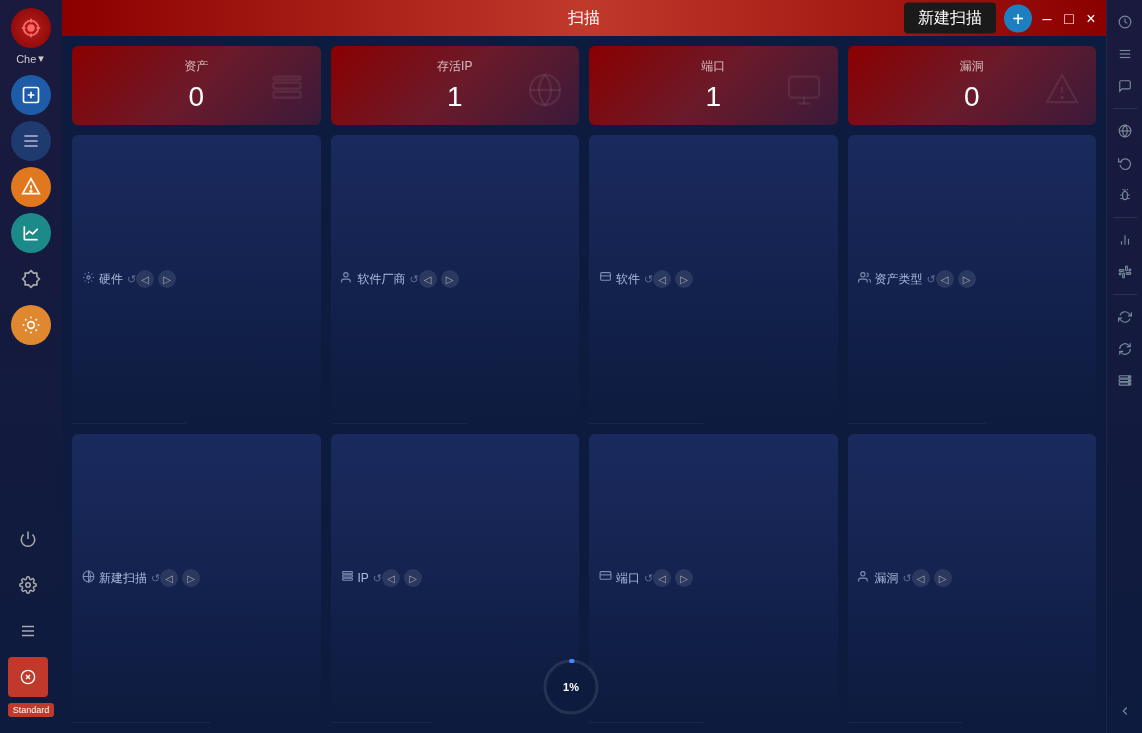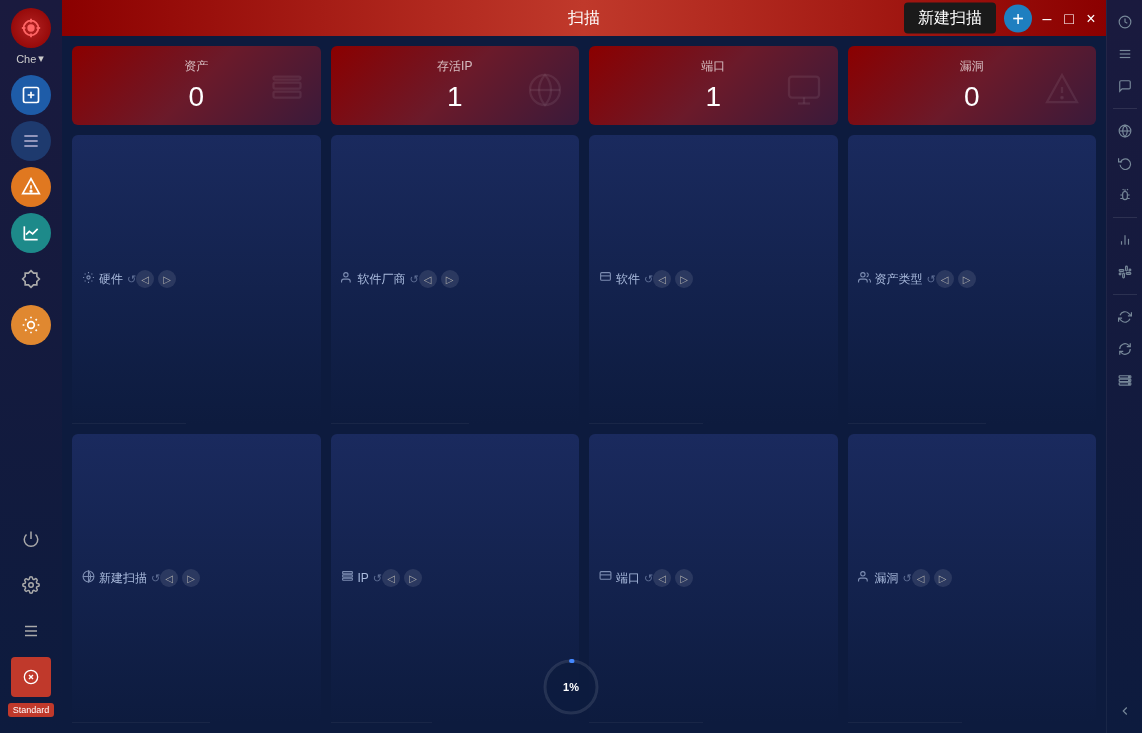--- a/index.html
+++ b/index.html
@@ -72,21 +72,21 @@
     .nav-item.active { background: #1e3a6e; }
     .nav-item.highlight-blue { background: #1e5ca8; color: #fff; }
     .nav-item.highlight-orange { background: #e07820; color: #fff; }
     .nav-item.highlight-teal { background: #1d8a8a; color: #fff; }
     .nav-item.highlight-ai { background: #e08830; color: #fff; }
     .nav-item.highlight-red { background: #c0392b; color: #fff; }
 
     .sidebar-bottom {
       display: flex;
       flex-direction: column;
-      align-items: center;
+      align-items: flex-start;
       gap: 6px;
       padding-bottom: 8px;
     }
 
     .sidebar-tag {
       background: #c0392b;
       color: #fff;
       font-size: 9px;
       padding: 2px 5px;
       border-radius: 3px;

